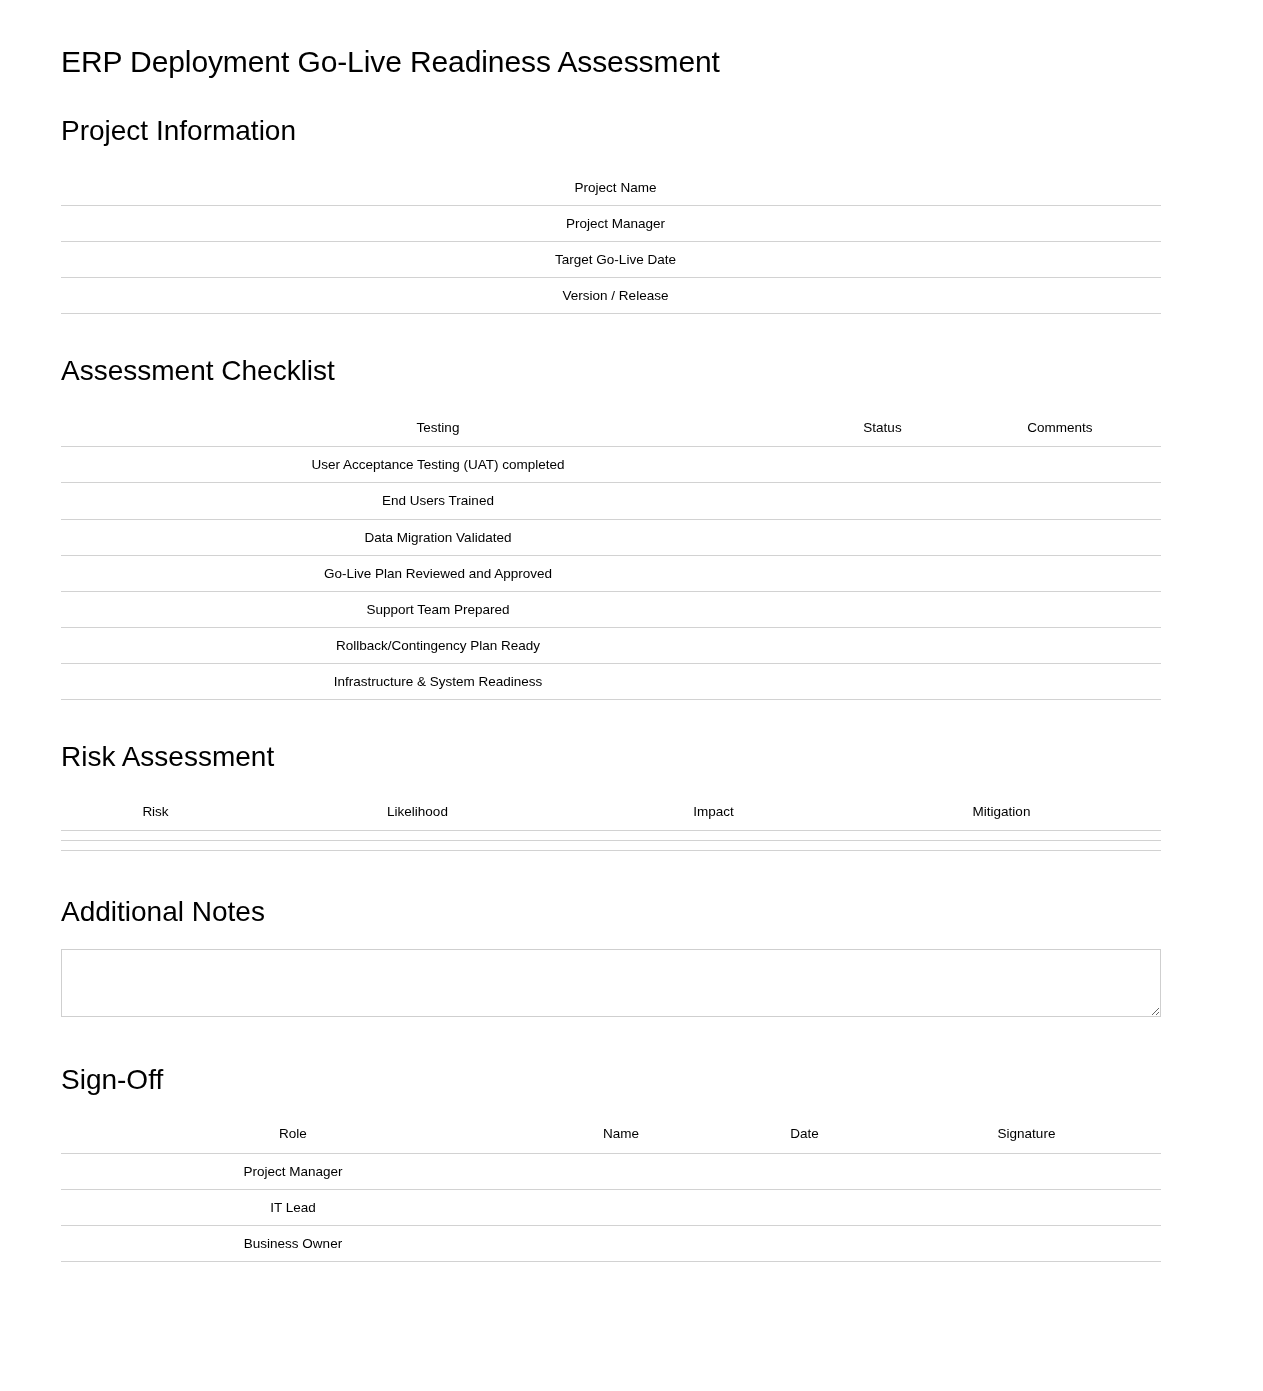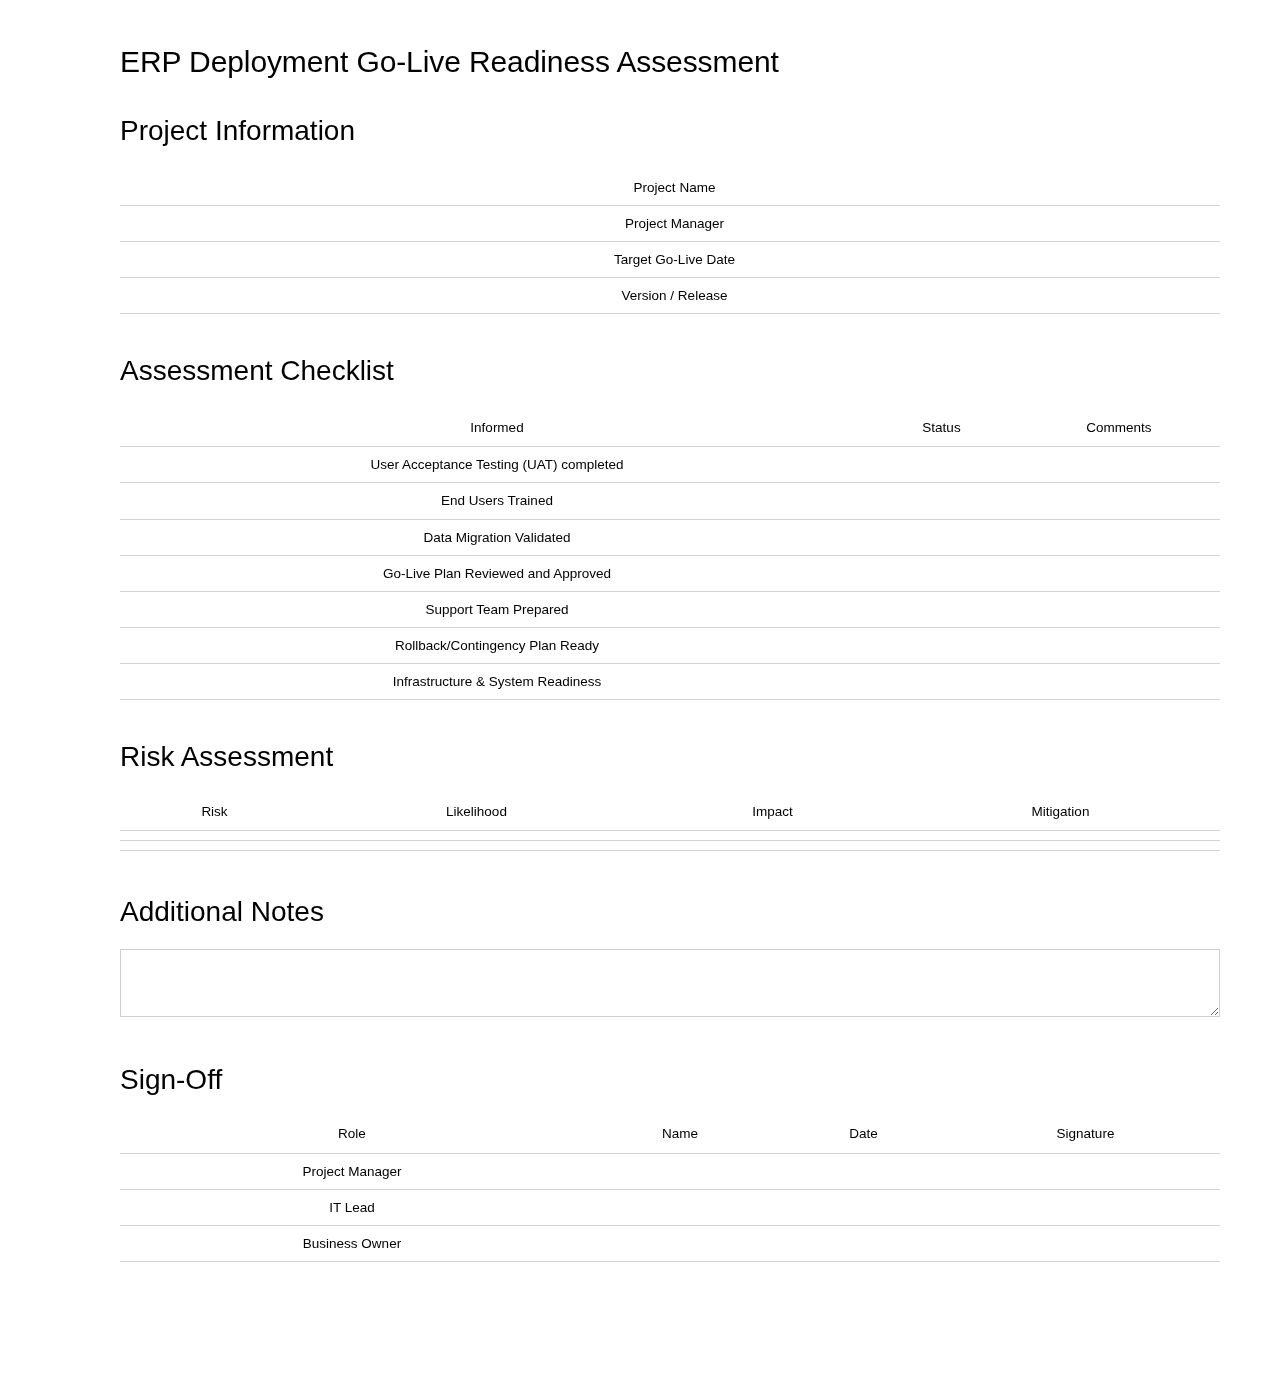--- a/index.html
+++ b/index.html
@@ -9,21 +9,21 @@
     background: #ffffff;
   }
   body {
     width: 1263px;
     min-height: 1391px;
     font-family: "Liberation Sans", sans-serif;
     color: #000000;
     -webkit-font-smoothing: antialiased;
   }
   .page {
-    padding: 44px 82px 0 120px;
+    padding: 44px 82px 0 61px;
   }
   .doc-title {
     font-size: 30px;
     font-weight: normal;
     line-height: 1.2;
     margin: 0 0 34px 0;
     letter-spacing: -0.1px;
   }
   .section {
     margin-bottom: 30px;
@@ -126,21 +126,21 @@
   <section class="section sec-checklist">
     <h2 class="section-title">Assessment Checklist</h2>
     <table class="form-table t-checklist">
       <colgroup>
         <col class="c-criteria">
           <col class="c-status">
           <col class="c-comments">
       </colgroup>
       <thead>
         <tr>
-          <th>Informed</th>
+          <th>Testing</th>
           <th>Status</th>
           <th>Comments</th>
         </tr>
       </thead>
       <tbody>
         <tr>
           <td>User Acceptance Testing (UAT) completed</td>
           <td></td>
           <td></td>
         </tr>

